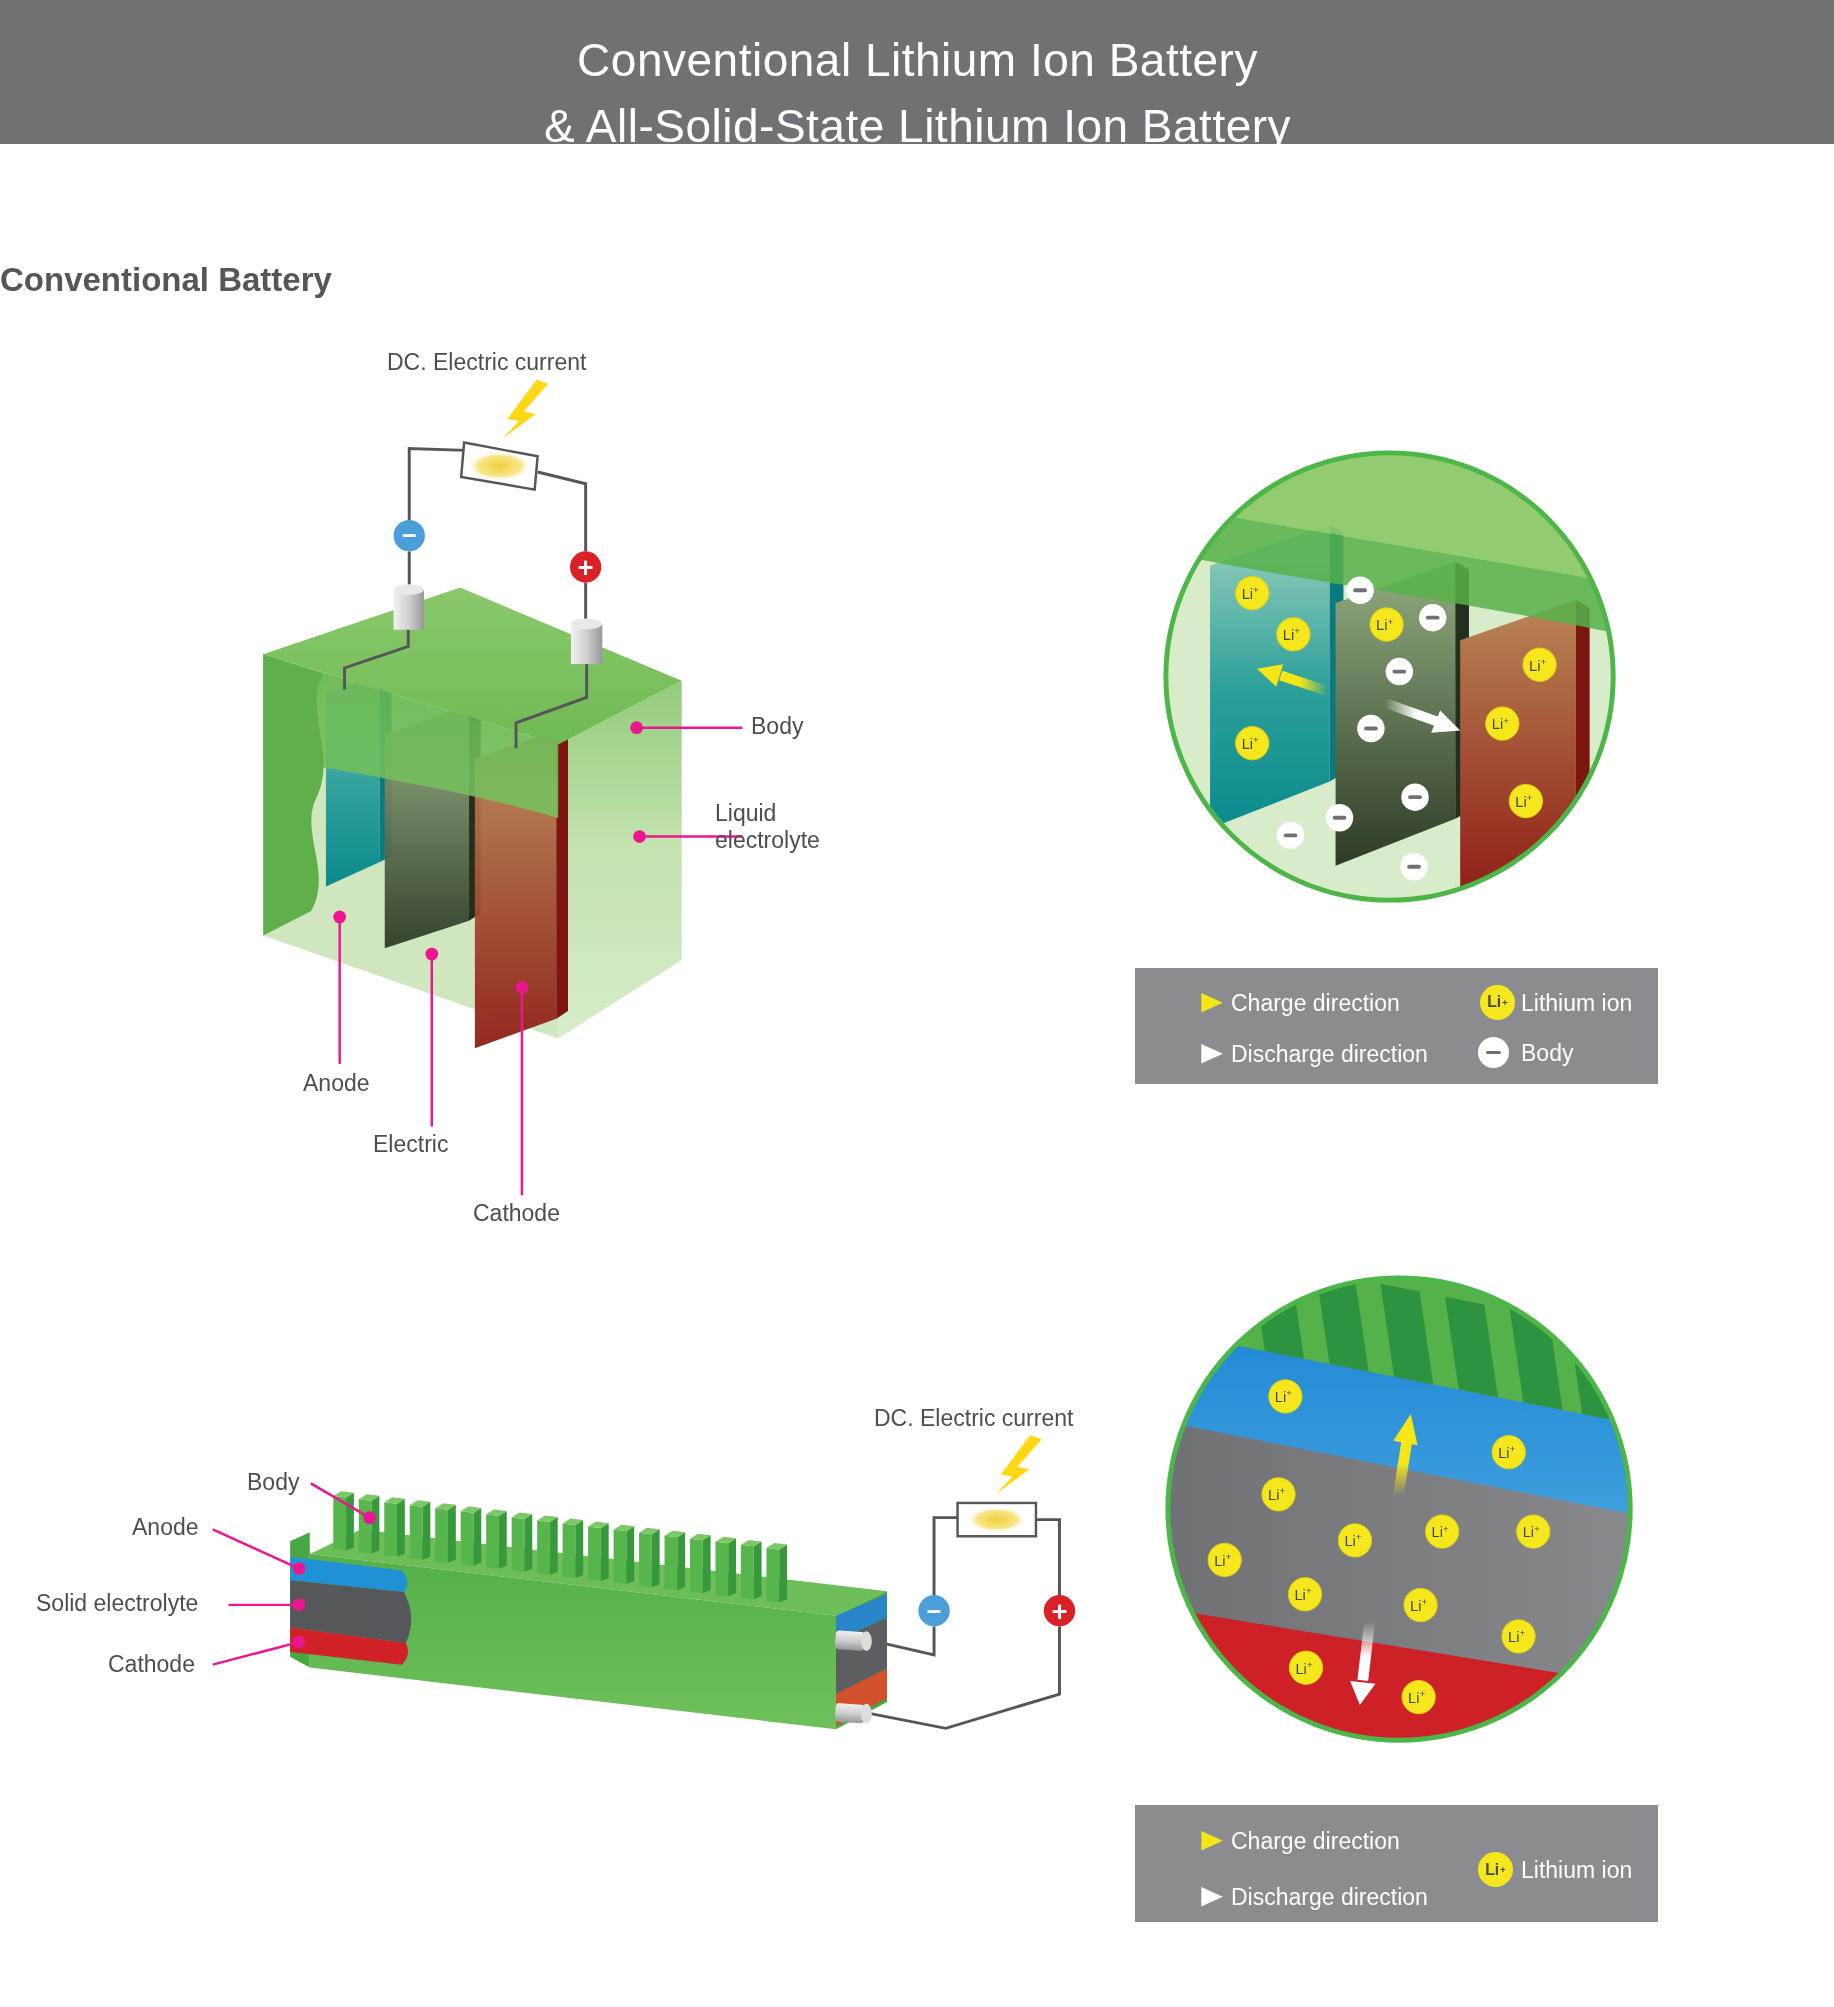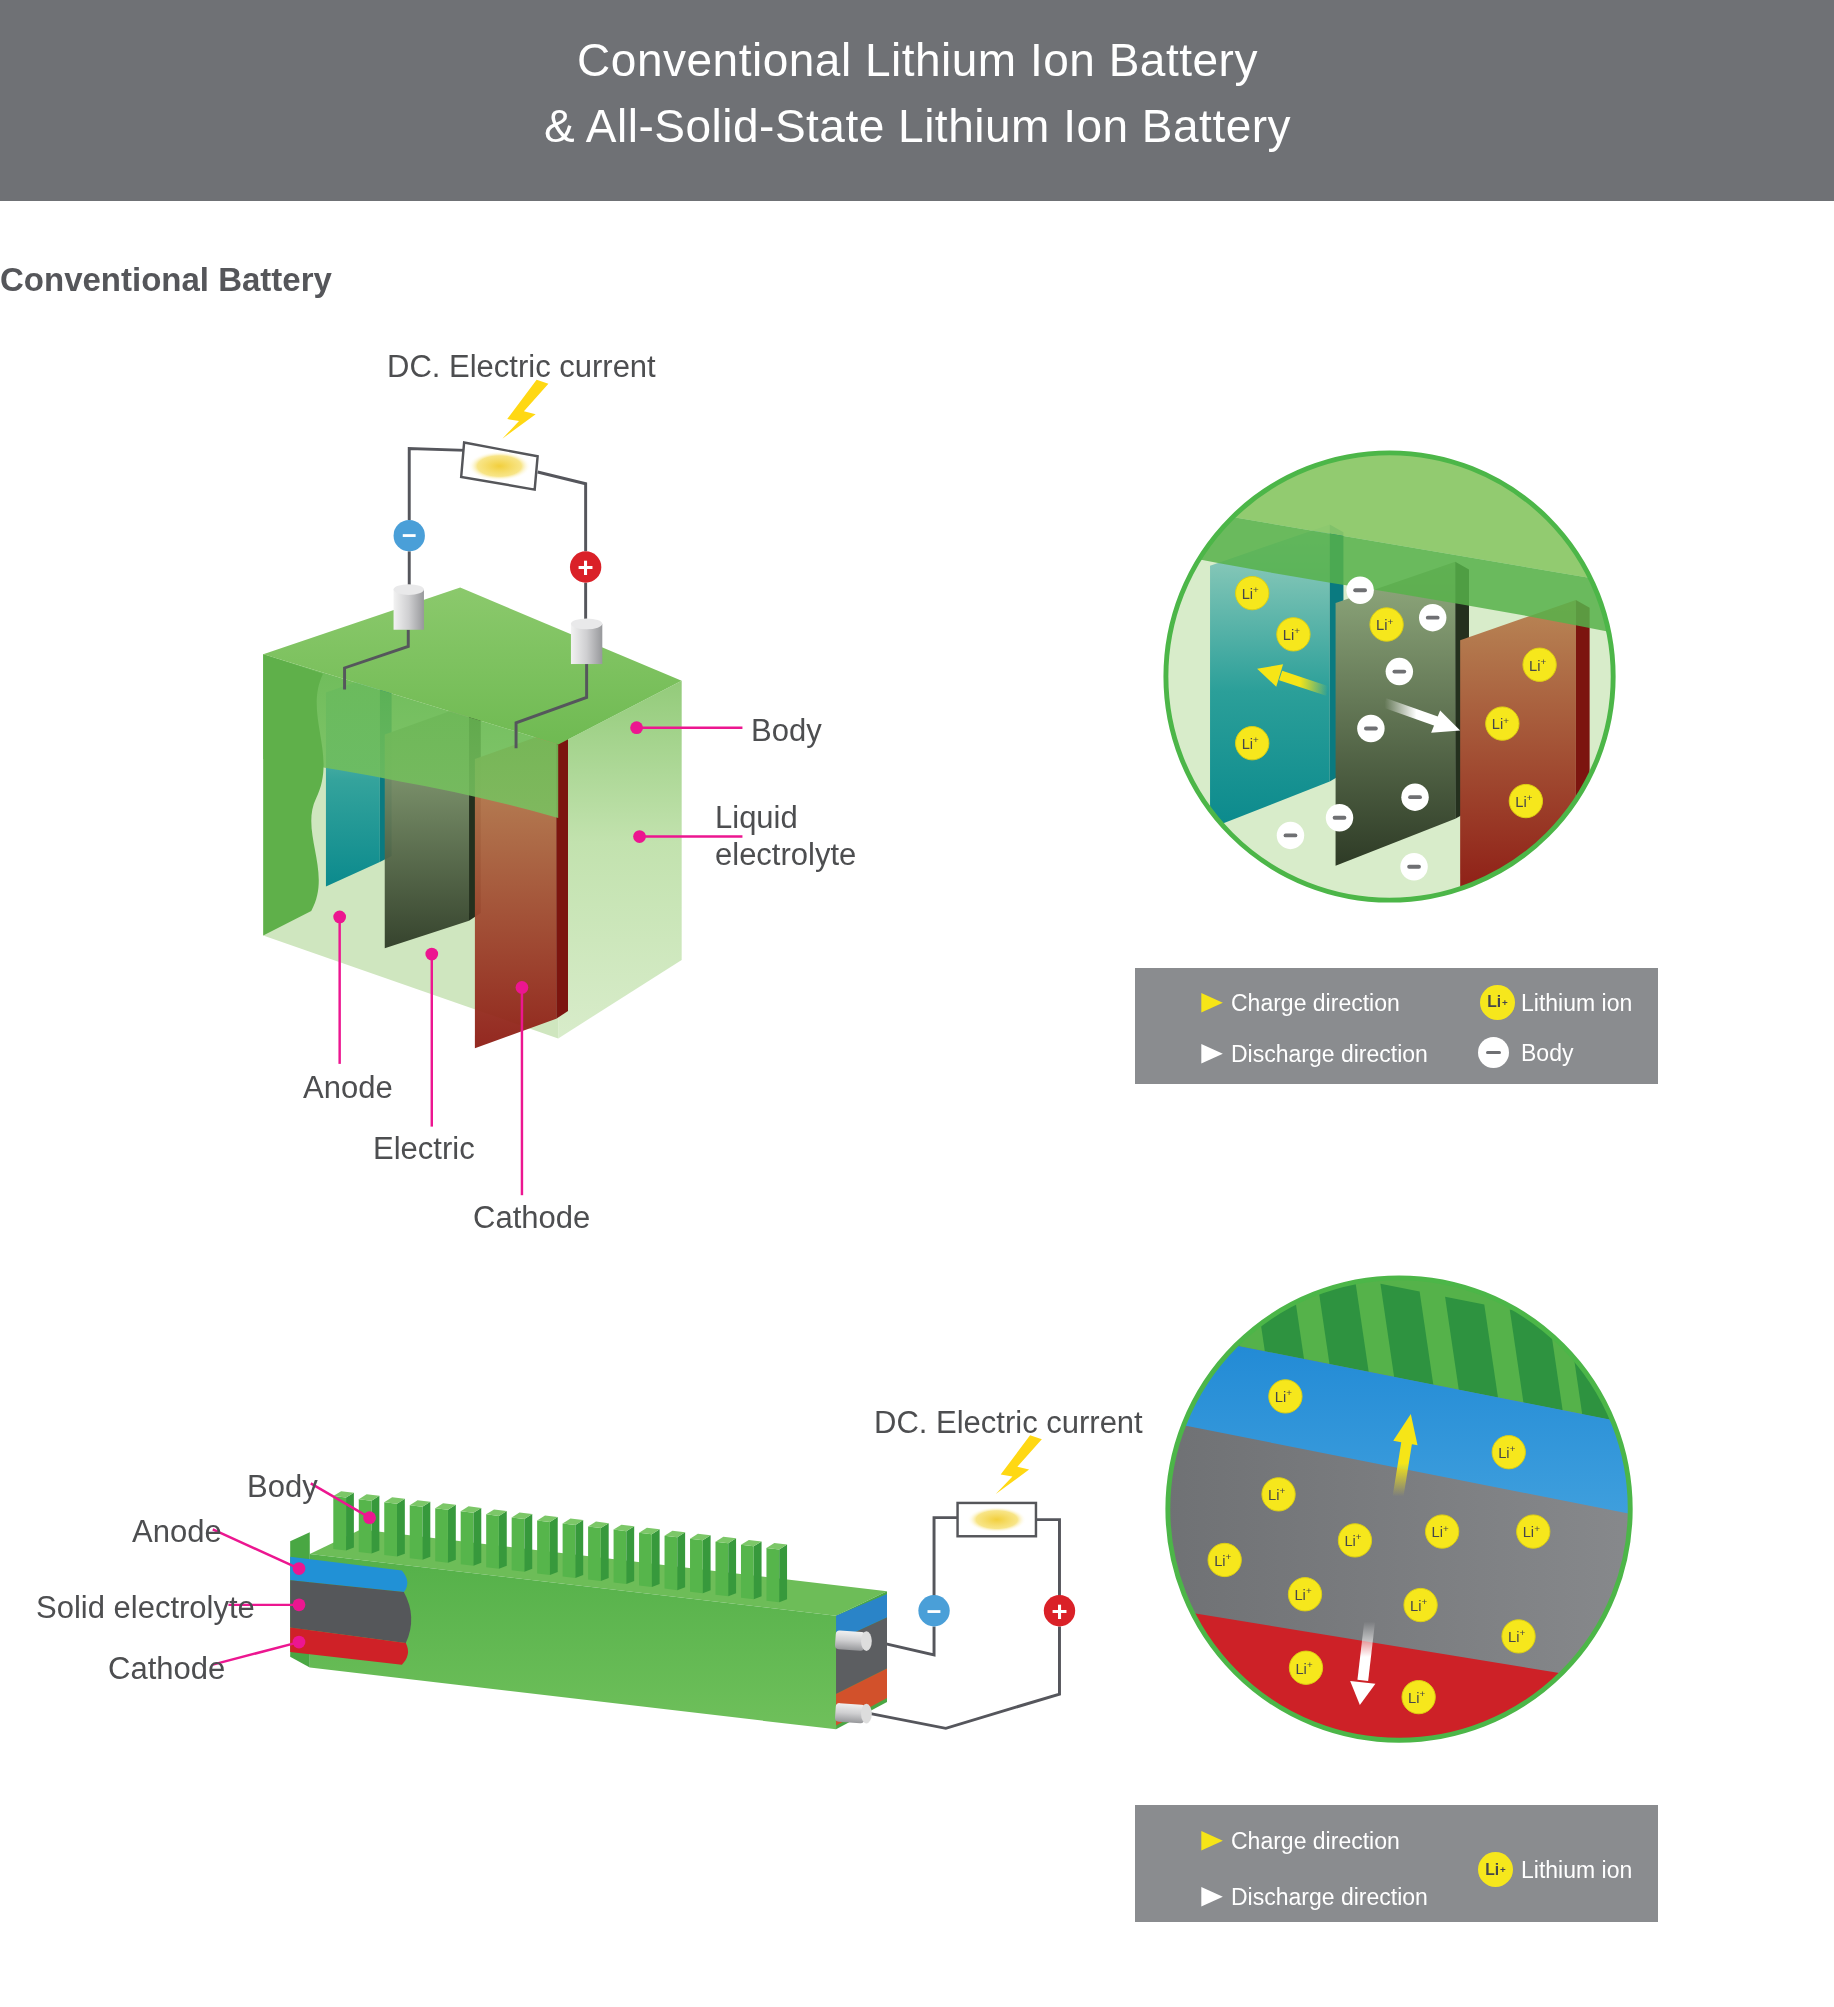--- a/index.html
+++ b/index.html
@@ -1,29 +1,29 @@
 <!DOCTYPE html>
 <html><head>
 <meta charset="utf-8">
 <style>
   html,body{margin:0;padding:0;background:#ffffff;}
   .stage{position:relative;width:1835px;height:2007px;background:#ffffff;overflow:hidden;
          font-family:"Liberation Sans", sans-serif;}
   
-  .banner{position:absolute;left:0;top:0;width:1835px;height:201px;background:#6f7175;
+  .banner{position:absolute;left:0;top:0;width:1835px;height:144px;background:#6f7175;
           text-align:center;color:#ffffff;}
   .banner .l1{padding-top:33px;font-size:46px;letter-spacing:0.5px;}
   .banner .l2{padding-top:11.8px;font-size:46px;letter-spacing:0.5px;}
   
   .section-heading{position:absolute;left:0;width:1835px;
           font-size:33px;font-weight:bold;color:#55565a;}
   #heading-conventional{top:261px;}
   #heading-solid{top:1215px;}
   
-  .diag-label{position:absolute;font-size:31px;color:#4d4e50;white-space:nowrap;}
+  .diag-label{position:absolute;font-size:23px;color:#4d4e50;white-space:nowrap;}
   .diag-label.wrap{white-space:normal;line-height:1.18;}
   
   .legend{position:absolute;width:523px;background:#8a8c8f;color:#ffffff;}
   #legend-conventional{left:1135px;top:968px;height:116px;}
   #legend-solid{left:1135px;top:1805px;height:117px;}
   .legend .item-label{position:absolute;font-size:23px;line-height:27.4px;color:#ffffff;white-space:nowrap;}
   .legend .arrow-ic{position:absolute;width:61px;height:23.5px;}
   .badge{position:absolute;border-radius:50%;display:flex;align-items:center;justify-content:center;}
   .badge.li{width:35px;height:35px;background:#f6e71c;color:#45464b;font-size:15.7px;font-weight:bold;}
   .badge.li sup{font-size:9.8px;margin-left:1px;}

